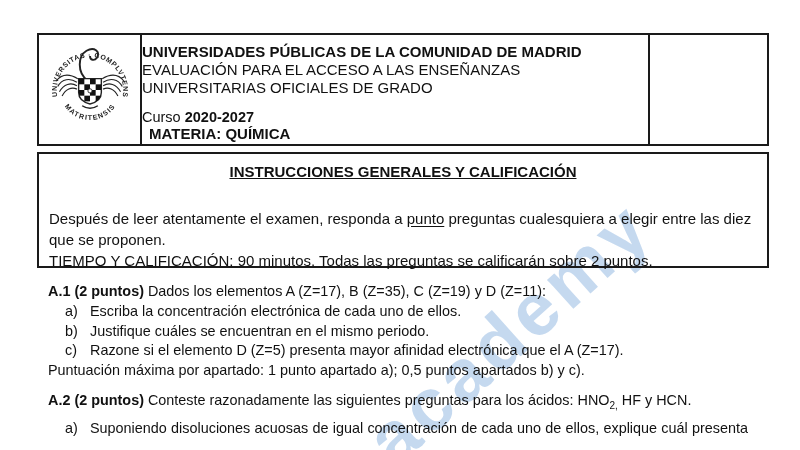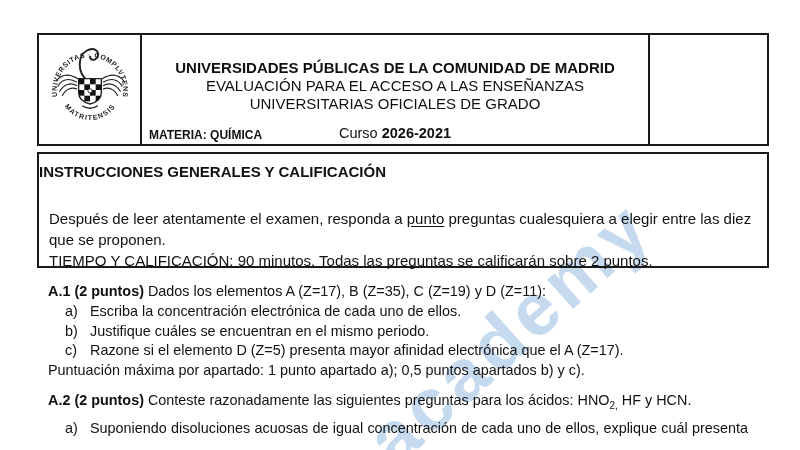--- a/index.html
+++ b/index.html
@@ -16,34 +16,34 @@
     color:rgba(150,185,226,0.55);
     transform:rotate(-42deg); transform-origin:left center;
   }
 
   
   .header-box {
     position:absolute; left:37px; top:33px; width:728px; height:109px;
     border:2px solid #1a1a1a; display:flex; z-index:1; background:transparent;
   }
   .logo-cell { width:101px; border-right:2px solid #1a1a1a; display:flex; align-items:center; justify-content:center; }
-  .center-cell { flex:1; position:relative; text-align:center; padding-top:24px; }
+  .center-cell { flex:1; position:relative; padding-top:8px; }
   .right-cell { width:117px; border-left:2px solid #1a1a1a; }
   .h-title { font-weight:bold; font-size:15px; line-height:18px; white-space:nowrap; }
   .h-sub   { font-size:15px; line-height:18px; }
   .h-curso { font-size:14.5px; margin-top:12px; }
   .h-curso b { font-weight:bold; }
-  .h-materia { position:absolute; left:7px; bottom:2px; font-weight:bold; font-size:12px; }
+  .h-materia { position:absolute; left:7px; bottom:2px; font-weight:bold; font-size:15px; }
 
   
   .instr-box {
     position:absolute; left:37px; top:152px; width:728px; height:112px;
     border:2px solid #1a1a1a; z-index:1; background:transparent;
   }
-  .instr-title { text-align:left; font-weight:bold; font-size:15px; margin-top:9px; }
+  .instr-title { text-align:center; font-weight:bold; font-size:15px; margin-top:9px;text-decoration:underline; }
   .instr-text  { margin:28px 10px 0 10px; font-size:15px; line-height:21px; }
   .u { text-decoration:underline; text-underline-offset:2px; }
 
   
   .body-text { position:absolute; left:48px; top:282px; width:700px; z-index:1;
                font-size:14.4px; line-height:19.8px; }
   .q-intro b { font-weight:bold; }
   .q-item { display:flex; padding-left:17px; }
   .q-marker { flex:0 0 25px; }
   .q-text { flex:1; }
@@ -101,21 +101,21 @@
           <rect x="56.5" y="61.5" width="6.5" height="6.5"></rect>
       </g>
       <circle cx="50" cy="56" r="2.4" fill="#fff" stroke="#222" stroke-width="1"></circle>
       <path d="M41,73 Q50,79 59,73" fill="none" stroke="#222" stroke-width="1.6"></path>
     </svg>
   </div>
   <div class="center-cell">
     <div class="h-title">UNIVERSIDADES PÚBLICAS DE LA COMUNIDAD DE MADRID</div>
     <div class="h-sub">EVALUACIÓN PARA EL ACCESO A LAS ENSEÑANZAS</div>
     <div class="h-sub">UNIVERSITARIAS OFICIALES DE GRADO</div>
-    <div class="h-curso"><span>Curso </span><b>2026-2021</b></div>
+    <div class="h-curso"><span>Curso </span><b>2020-2027</b></div>
     <div class="h-materia">MATERIA: QUÍMICA</div>
   </div>
   <div class="right-cell"></div>
 </div>
 
 <div class="instr-box">
   <div class="instr-title">INSTRUCCIONES GENERALES Y CALIFICACIÓN</div>
   <div class="instr-text">
     <span>Después de leer atentamente el examen, responda a </span><span class="u">punto</span><span> preguntas cualesquiera a elegir entre las diez</span><br>
     <span>que se proponen.</span><br>

